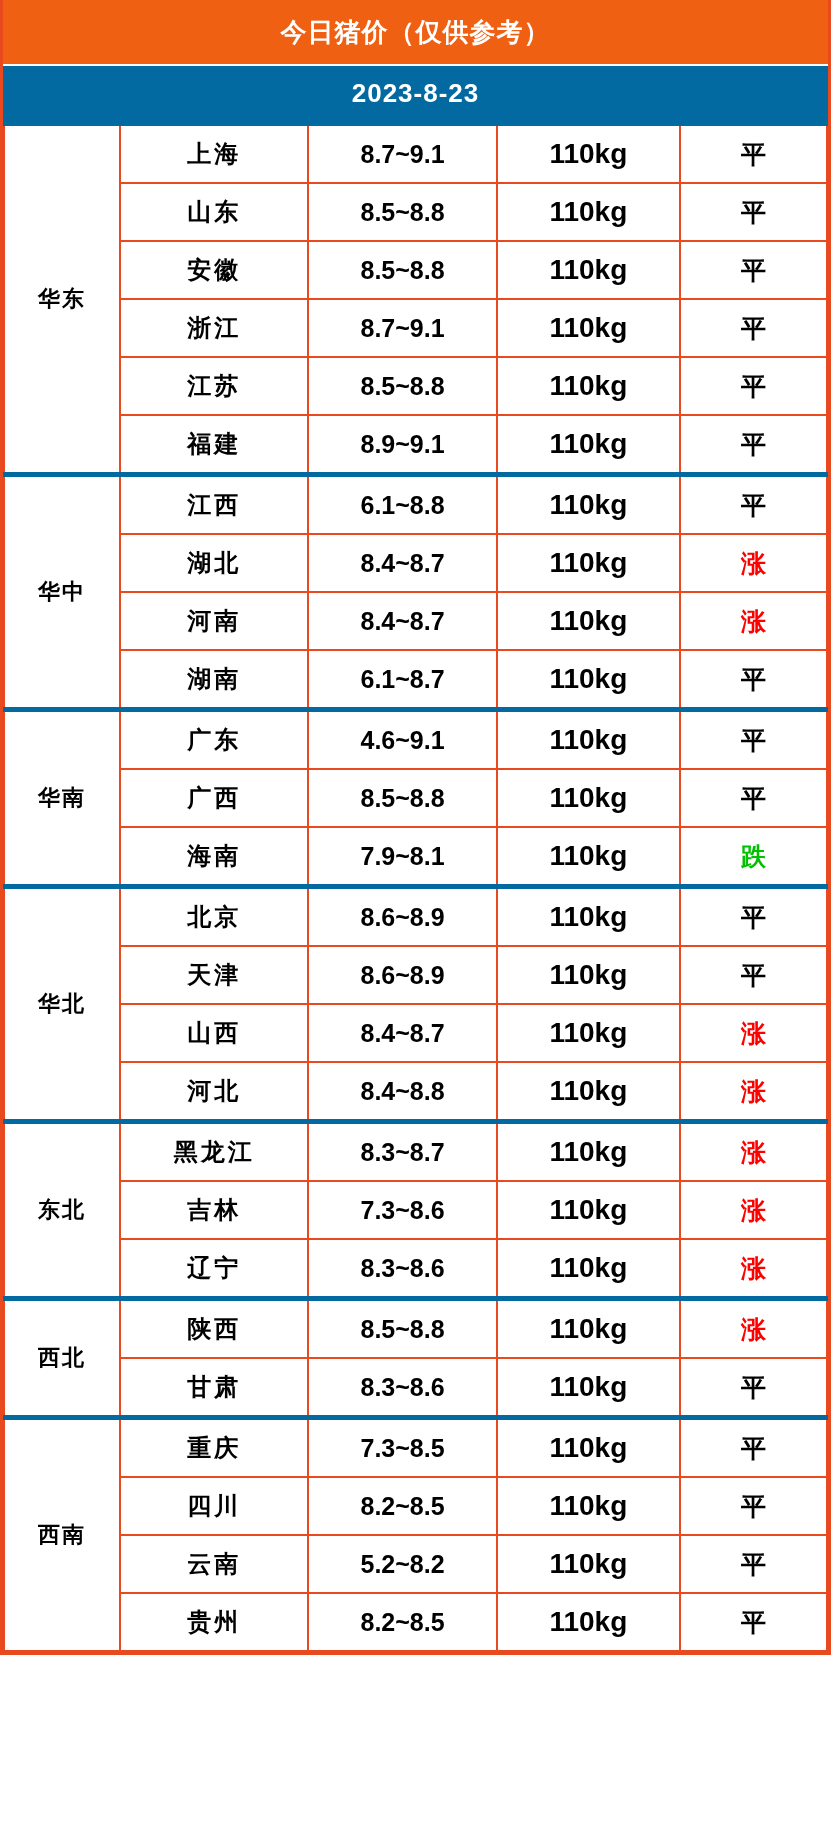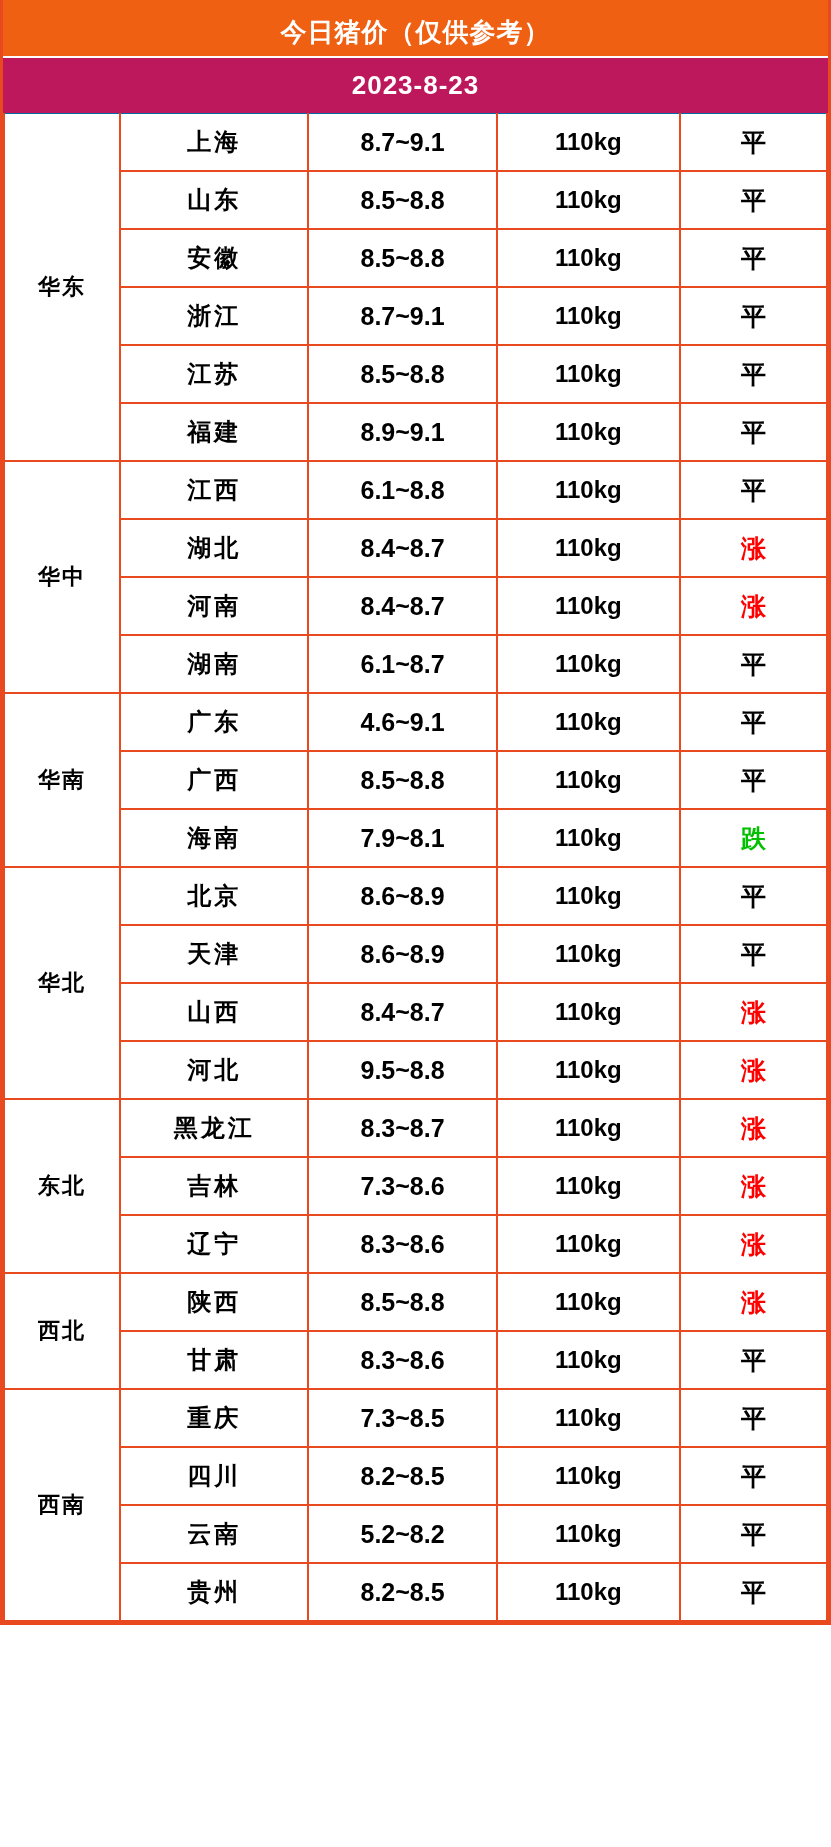--- a/index.html
+++ b/index.html
@@ -17,26 +17,26 @@
     border: 3px solid #e8491f;
     border-top: none;
     background: #ffffff;
   }
   .title-bar {
     background: #ef6012;
     color: #ffffff;
     font-size: 26px;
     font-weight: bold;
     text-align: center;
-    height: 56px;
+    height: 64px;
     line-height: 64px;
     letter-spacing: 1px;
   }
   .date-bar {
-    background: #be185d;
+    background: #0369a1;
     color: #ffffff;
     font-size: 26px;
     font-weight: bold;
     text-align: center;
     height: 55px;
     line-height: 55px;
     border-top: 2px solid #ffffff;
     letter-spacing: 1px;
   }
   table.price-table {
@@ -62,32 +62,32 @@
     font-size: 24px;
     letter-spacing: 3px;
   }
   td.price {
     width: 180px;
     font-size: 25px;
     margin-top: 48px;
   }
   td.weight {
     width: 175px;
-    font-size: 24px;
+    font-size: 28px;
   }
   td.trend {
     width: 140px;
     font-size: 25px;
   }
   .trend-up { color: #ff0000; }
   .trend-down { color: #00c000; }
   .trend-flat { color: #000000; }
   
   tr.group-start td {
-    border-top: 1px solid #0369a1;
+    border-top: 5px solid #0369a1;
     border-radius: 23px;
   }
 </style>
 </head>
 <body>
 
 <div class="sheet">
 
   <div class="title-bar">今日猪价（仅供参考）</div>
 
@@ -190,21 +190,21 @@
           <td class="trend trend-flat" style="color: rgb(0, 0, 0);">平</td>
         </tr>
         <tr>
           <td class="province">山西</td>
           <td class="price">8.4~8.7</td>
           <td class="weight">110kg</td>
           <td class="trend trend-up" style="color: rgb(255, 0, 0);">涨</td>
         </tr>
         <tr>
           <td class="province">河北</td>
-          <td class="price">9.5~8.8</td>
+          <td class="price">8.4~8.8</td>
           <td class="weight">110kg</td>
           <td class="trend trend-up" style="color: rgb(255, 0, 0);">涨</td>
         </tr>
         <tr class="group-start">
           <td class="region" rowspan="3">东北</td>
           <td class="province">黑龙江</td>
           <td class="price">8.3~8.7</td>
           <td class="weight">110kg</td>
           <td class="trend trend-up" style="color: rgb(255, 0, 0);">涨</td>
         </tr>

